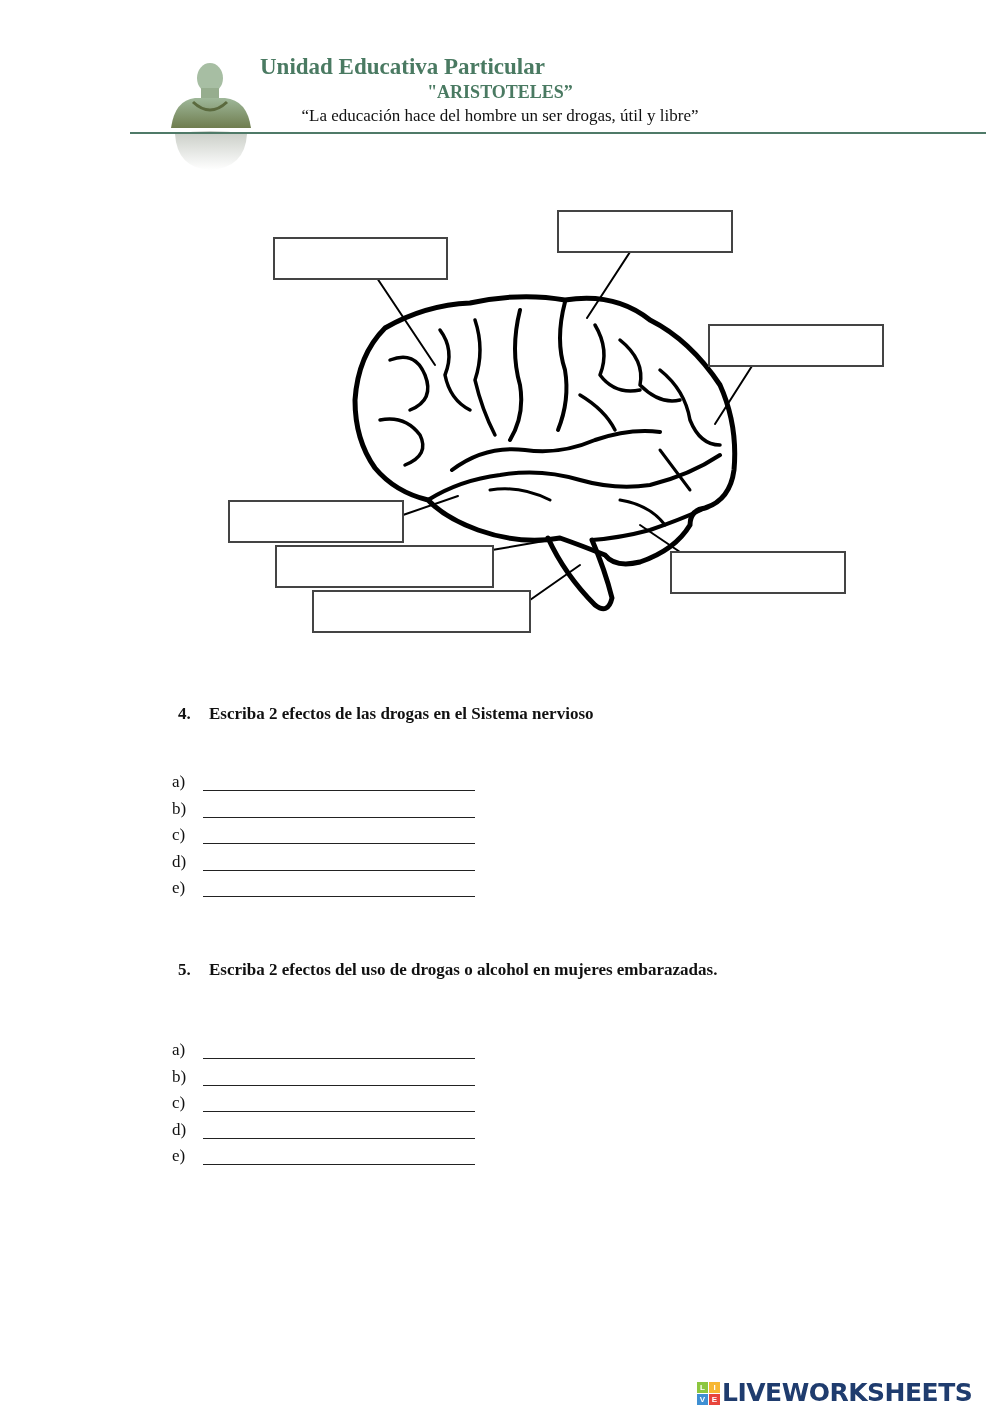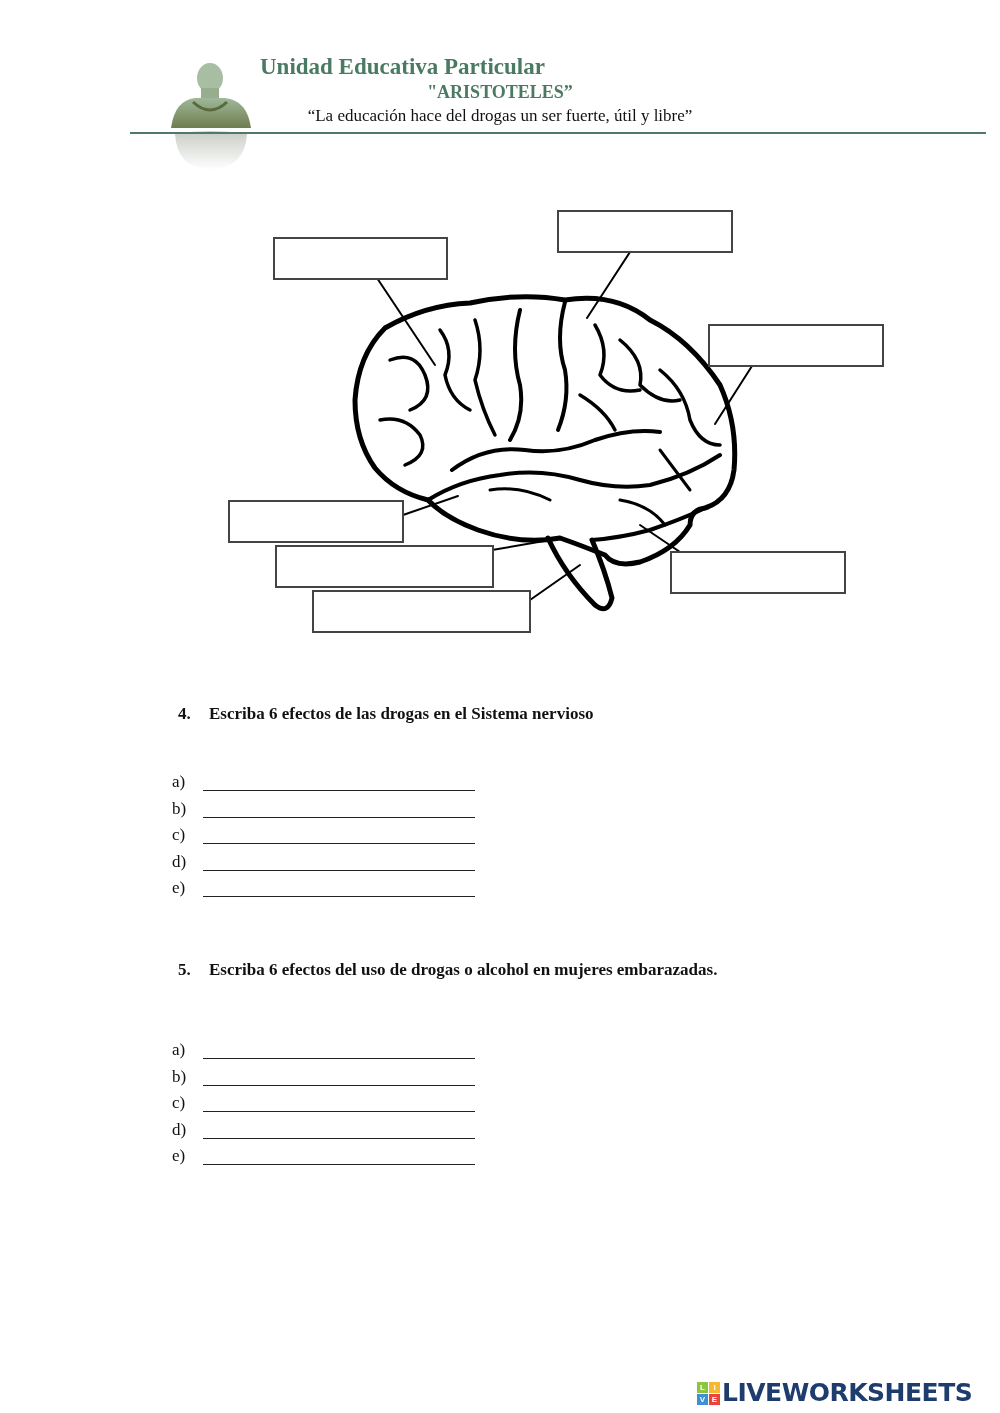--- a/index.html
+++ b/index.html
@@ -48,21 +48,21 @@
     </defs>
     <ellipse cx="45" cy="20" rx="13" ry="15" fill="#a7bea3"></ellipse>
     <rect x="36" y="30" width="18" height="14" fill="#96ad8e"></rect>
     <path d="M6 70 Q10 42 30 40 L60 40 Q82 42 86 70 Z" fill="url(#bustg)"></path>
     <path d="M28 44 Q45 60 62 44" stroke="#5b6a3e" stroke-width="3" fill="none"></path>
     <path d="M10 76 Q45 70 82 76 Q80 110 45 112 Q12 110 10 76 Z" fill="url(#refl)"></path>
   </svg>
 </div>
 <div class="abs school-name">Unidad Educativa Particular</div>
 <div class="abs school-sub">"ARISTOTELES”</div>
-<div class="abs motto">“La educación hace del drogas un ser fuerte, útil y libre”</div>
+<div class="abs motto">“La educación hace del hombre un ser drogas, útil y libre”</div>
 <div class="abs header-rule"></div>
 
 <div class="abs diagram">
   <svg width="680" height="450" viewBox="0 0 680 450" style="position:absolute;left:0;top:0;">
     <g fill="none" stroke="#000" stroke-linecap="round" stroke-linejoin="round">
 
       <line x1="157" y1="78" x2="215" y2="165" stroke-width="2"></line>
       <line x1="410" y1="52" x2="367" y2="118" stroke-width="2"></line>
       <line x1="532" y1="166" x2="495" y2="224" stroke-width="2"></line>
       <line x1="183" y1="315" x2="238" y2="296" stroke-width="2"></line>
@@ -99,21 +99,21 @@
   <div class="label-box" style="left:53px;top:37px;width:175px;height:43px;"></div>
   <div class="label-box" style="left:337px;top:10px;width:176px;height:43px;"></div>
   <div class="label-box" style="left:488px;top:124px;width:176px;height:43px;"></div>
   <div class="label-box" style="left:8px;top:300px;width:176px;height:43px;"></div>
   <div class="label-box" style="left:55px;top:345px;width:219px;height:43px;"></div>
   <div class="label-box" style="left:92px;top:390px;width:219px;height:43px;"></div>
   <div class="label-box" style="left:450px;top:351px;width:176px;height:43px;"></div>
 </div>
 
 <div class="abs question" style="top:704px;">
-  <span class="num">4.</span><span>Escriba 6 efectos de las drogas en el Sistema nervioso</span>
+  <span class="num">4.</span><span>Escriba 2 efectos de las drogas en el Sistema nervioso</span>
 </div>
 <div class="abs answer-list" style="top:772px;">
   <div class="answer-row">
     <span class="letter">a)</span>
     <span class="line"></span>
   </div>
   <div class="answer-row">
     <span class="letter">b)</span>
     <span class="line"></span>
   </div>
@@ -125,21 +125,21 @@
     <span class="letter">d)</span>
     <span class="line"></span>
   </div>
   <div class="answer-row">
     <span class="letter">e)</span>
     <span class="line"></span>
   </div>
 </div>
 
 <div class="abs question" style="top:960px;">
-  <span class="num">5.</span><span>Escriba 6 efectos del uso de drogas o alcohol en mujeres embarazadas.</span>
+  <span class="num">5.</span><span>Escriba 2 efectos del uso de drogas o alcohol en mujeres embarazadas.</span>
 </div>
 <div class="abs answer-list" style="top:1040px;">
   <div class="answer-row">
     <span class="letter">a)</span>
     <span class="line"></span>
   </div>
   <div class="answer-row">
     <span class="letter">b)</span>
     <span class="line"></span>
   </div>

